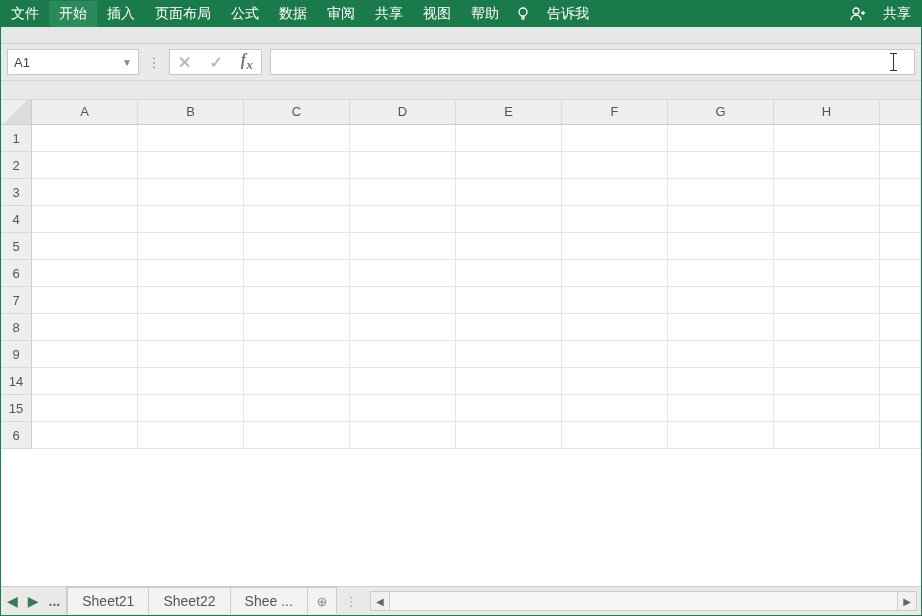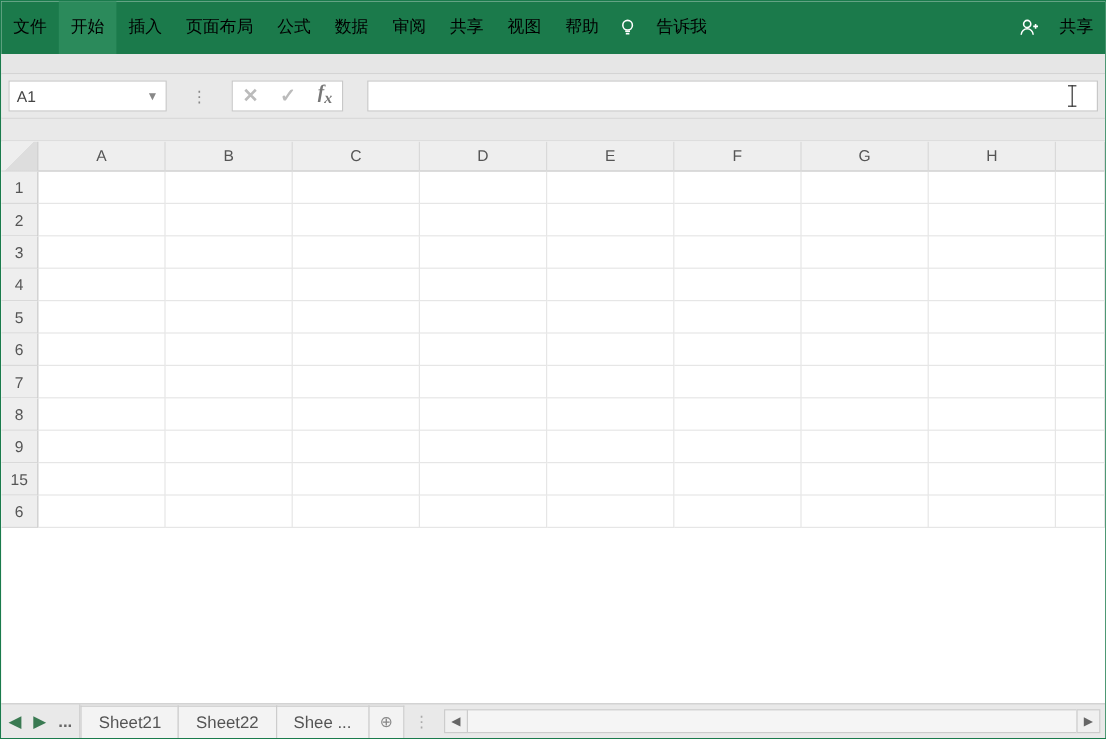--- a/index.html
+++ b/index.html
@@ -1,27 +1,27 @@
 <!DOCTYPE html>
 <html><head>
 <meta charset="utf-8">
 <style>
 html,body{margin:0;padding:0;font-family:"Microsoft YaHei","Segoe UI",Arial,sans-serif;font-size:13px;color:#333;background:#fff;user-select:none}
 .app{width:922px;height:616px;border:1px solid #1a7b4c;box-sizing:border-box;display:flex;flex-direction:column;overflow:hidden}
 
-.ribbon{background:#1b7a4b;height:44px;display:flex;align-items:stretch;color:#000000;font-size:14px}
+.ribbon{background:#1b7a4b;height:26px;display:flex;align-items:stretch;color:#ffffff;font-size:14px}
 .ribbon .tab{padding:0 10px;display:flex;align-items:center;cursor:pointer}
 .ribbon .tab.home{background:#2b8a5b}
 .ribbon .spacer{flex:1}
 .ribbon .icon-wrap{display:flex;align-items:center;padding:0 6px}
 .ribbon svg{display:block}
 
 .toolstrip{background:#e6e6e6;height:16px;border-bottom:1px solid #d0d0d0}
 
-.fbrow{display:flex;align-items:center;height:36px;background:#e9e9e9;padding:4px 6px;gap:20px;box-sizing:border-box}
+.fbrow{display:flex;align-items:center;height:36px;background:#e9e9e9;padding:4px 6px;gap:8px;box-sizing:border-box}
 .namebox{width:132px;height:26px;background:#fff;border:1px solid #c8c8c8;display:flex;align-items:center;padding:0 6px;justify-content:space-between;box-sizing:border-box}
 .namebox span{color:#444}
 .namebox .dd{color:#888;font-size:10px}
 .fbdots{width:14px;text-align:center;color:#888}
 .fbtns{display:flex;align-items:center;background:#fff;border:1px solid #c8c8c8;height:26px;padding:0 8px;gap:18px;box-sizing:border-box}
 .fbtns .b{color:#bbb;font-size:16px;font-weight:bold;cursor:pointer;font-style:normal}
 .fbtns .fx{color:#777;font-style:italic;font-family:"Times New Roman",serif;font-size:16px}
 .fbar{flex:1;height:26px;background:#fff;border:1px solid #c8c8c8;position:relative;box-sizing:border-box}
 .fbar .caret{position:absolute;right:20px;top:3px;width:1px;height:18px;background:#333}
 .fbar .caret::before,.fbar .caret::after{content:"";position:absolute;left:-3px;width:7px;height:1px;background:#333}
@@ -35,21 +35,21 @@
 .ch{flex:1;min-width:0;text-align:center;line-height:24px;border-right:1px solid #d9d9d9;color:#555}
 .rows{flex:1;overflow:hidden}
 .row{display:flex;height:27px}
 .rh{width:30px;text-align:center;line-height:27px;background:#eee;border-right:1px solid #ccc;border-bottom:1px solid #d9d9d9;color:#555}
 .cell{flex:1;min-width:0;border-right:1px solid #e6e6e6;border-bottom:1px solid #e6e6e6}
 
 .sheetbar{height:28px;background:#e9e9e9;border-top:1px solid #ccc;display:flex;align-items:stretch}
 .navbtns{display:flex;align-items:center;padding:0 6px;gap:10px;border-right:1px solid #ccc}
 .navbtns span{color:#3a7a52;cursor:pointer;font-size:14px}
 .navbtns .dots{color:#666;font-weight:bold}
-.tabs{display:flex;align-items:center}
+.tabs{display:flex;align-items:flex-start}
 .stab{padding:0 14px;height:26px;line-height:26px;background:#f3f3f3;border:1px solid #ccc;border-bottom:none;margin-right:-1px;color:#555;cursor:pointer;font-size:14px}
 .stab.active{background:#fff;color:#1b7a4b;border-bottom:1px solid #fff;position:relative;z-index:1}
 .addtab{width:28px;display:flex;align-items:center;justify-content:center;color:#888;border:1px solid #ccc;border-bottom:none;background:#f3f3f3;margin-left:0;height:26px;cursor:pointer}
 .tabdots{padding:0 8px;color:#aaa;display:flex;align-items:center}
 .hscroll{flex:1;display:flex;align-items:center;padding:0 4px}
 .hscroll .arrow{width:18px;height:18px;background:#f0f0f0;border:1px solid #ccc;display:flex;align-items:center;justify-content:center;color:#666;font-size:10px;cursor:pointer}
 .hscroll .track{flex:1;height:18px;background:#f5f5f5;border-top:1px solid #ccc;border-bottom:1px solid #ccc}
 </style>
 </head>
 <body>
@@ -221,20 +221,32 @@
           <div class="cell"></div>
           <div class="cell"></div>
           <div class="cell"></div>
           <div class="cell"></div>
           <div class="cell"></div>
           <div class="cell"></div>
           <div class="cell"></div>
           <div class="cell" style="flex: 0 0 40px;"></div>
         </div>
         <div class="row">
+          <div class="rh">14</div>
+          <div class="cell"></div>
+          <div class="cell"></div>
+          <div class="cell"></div>
+          <div class="cell"></div>
+          <div class="cell"></div>
+          <div class="cell"></div>
+          <div class="cell"></div>
+          <div class="cell"></div>
+          <div class="cell" style="flex: 0 0 40px;"></div>
+        </div>
+        <div class="row">
           <div class="rh">15</div>
           <div class="cell"></div>
           <div class="cell"></div>
           <div class="cell"></div>
           <div class="cell"></div>
           <div class="cell"></div>
           <div class="cell"></div>
           <div class="cell"></div>
           <div class="cell"></div>
           <div class="cell" style="flex: 0 0 40px;"></div>

